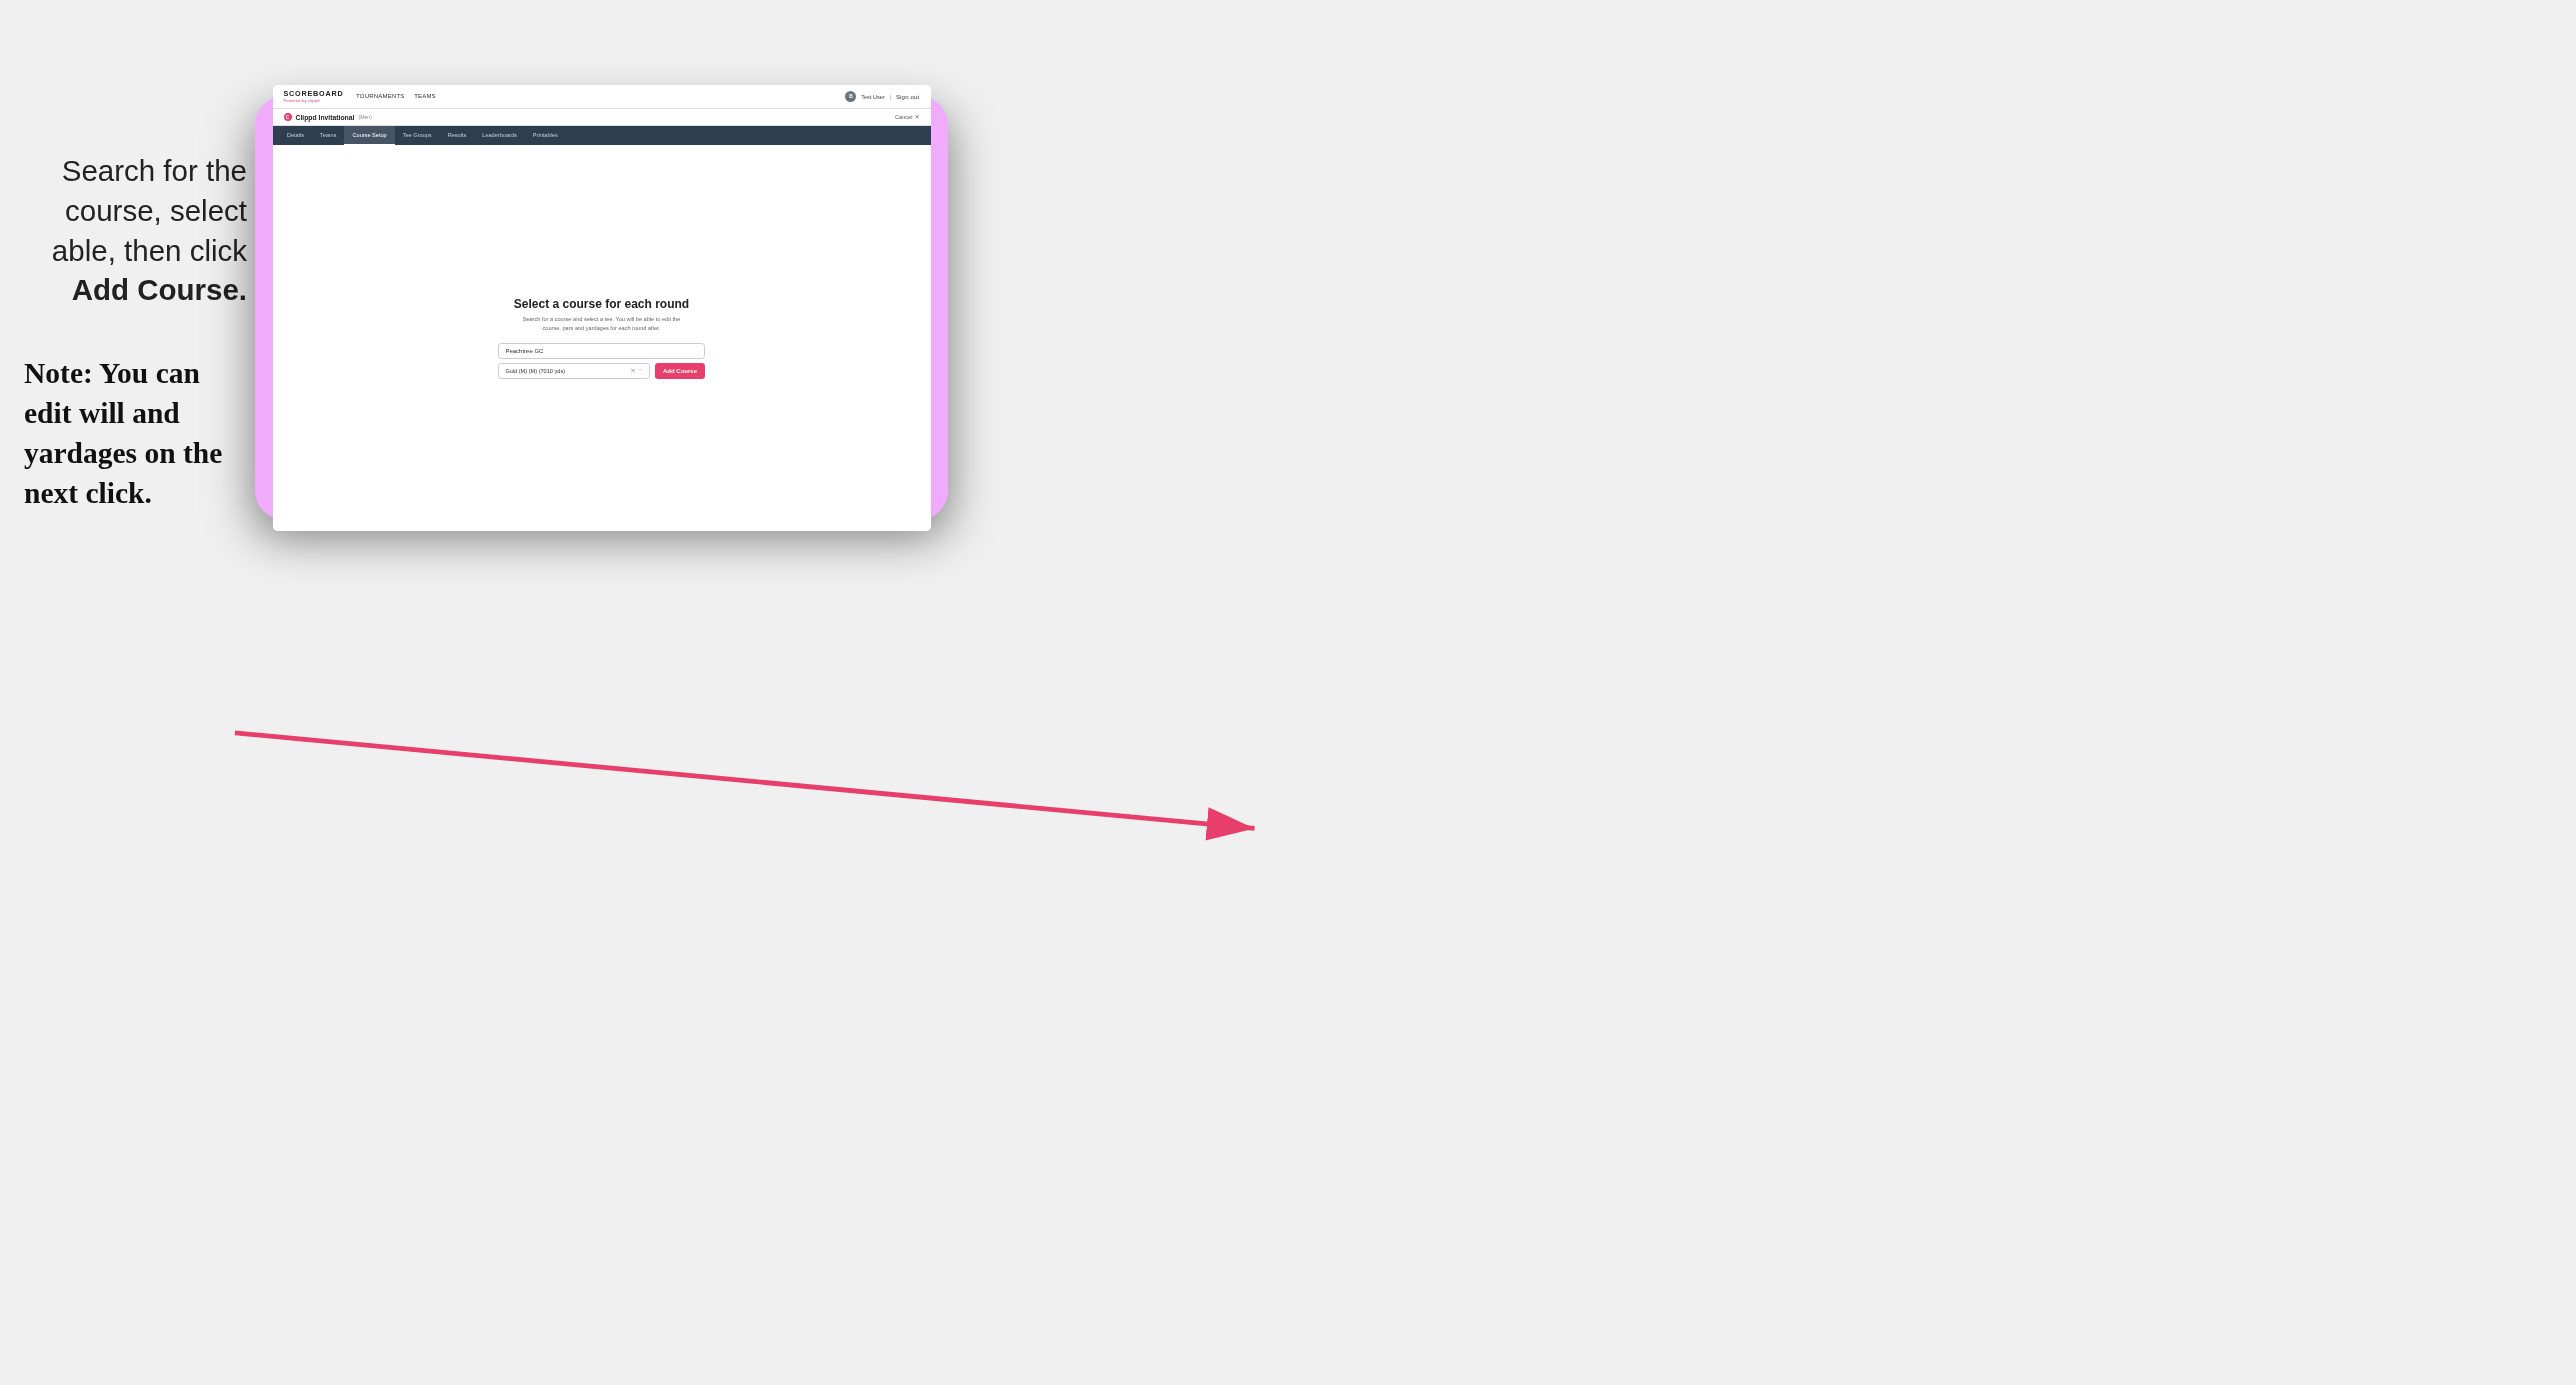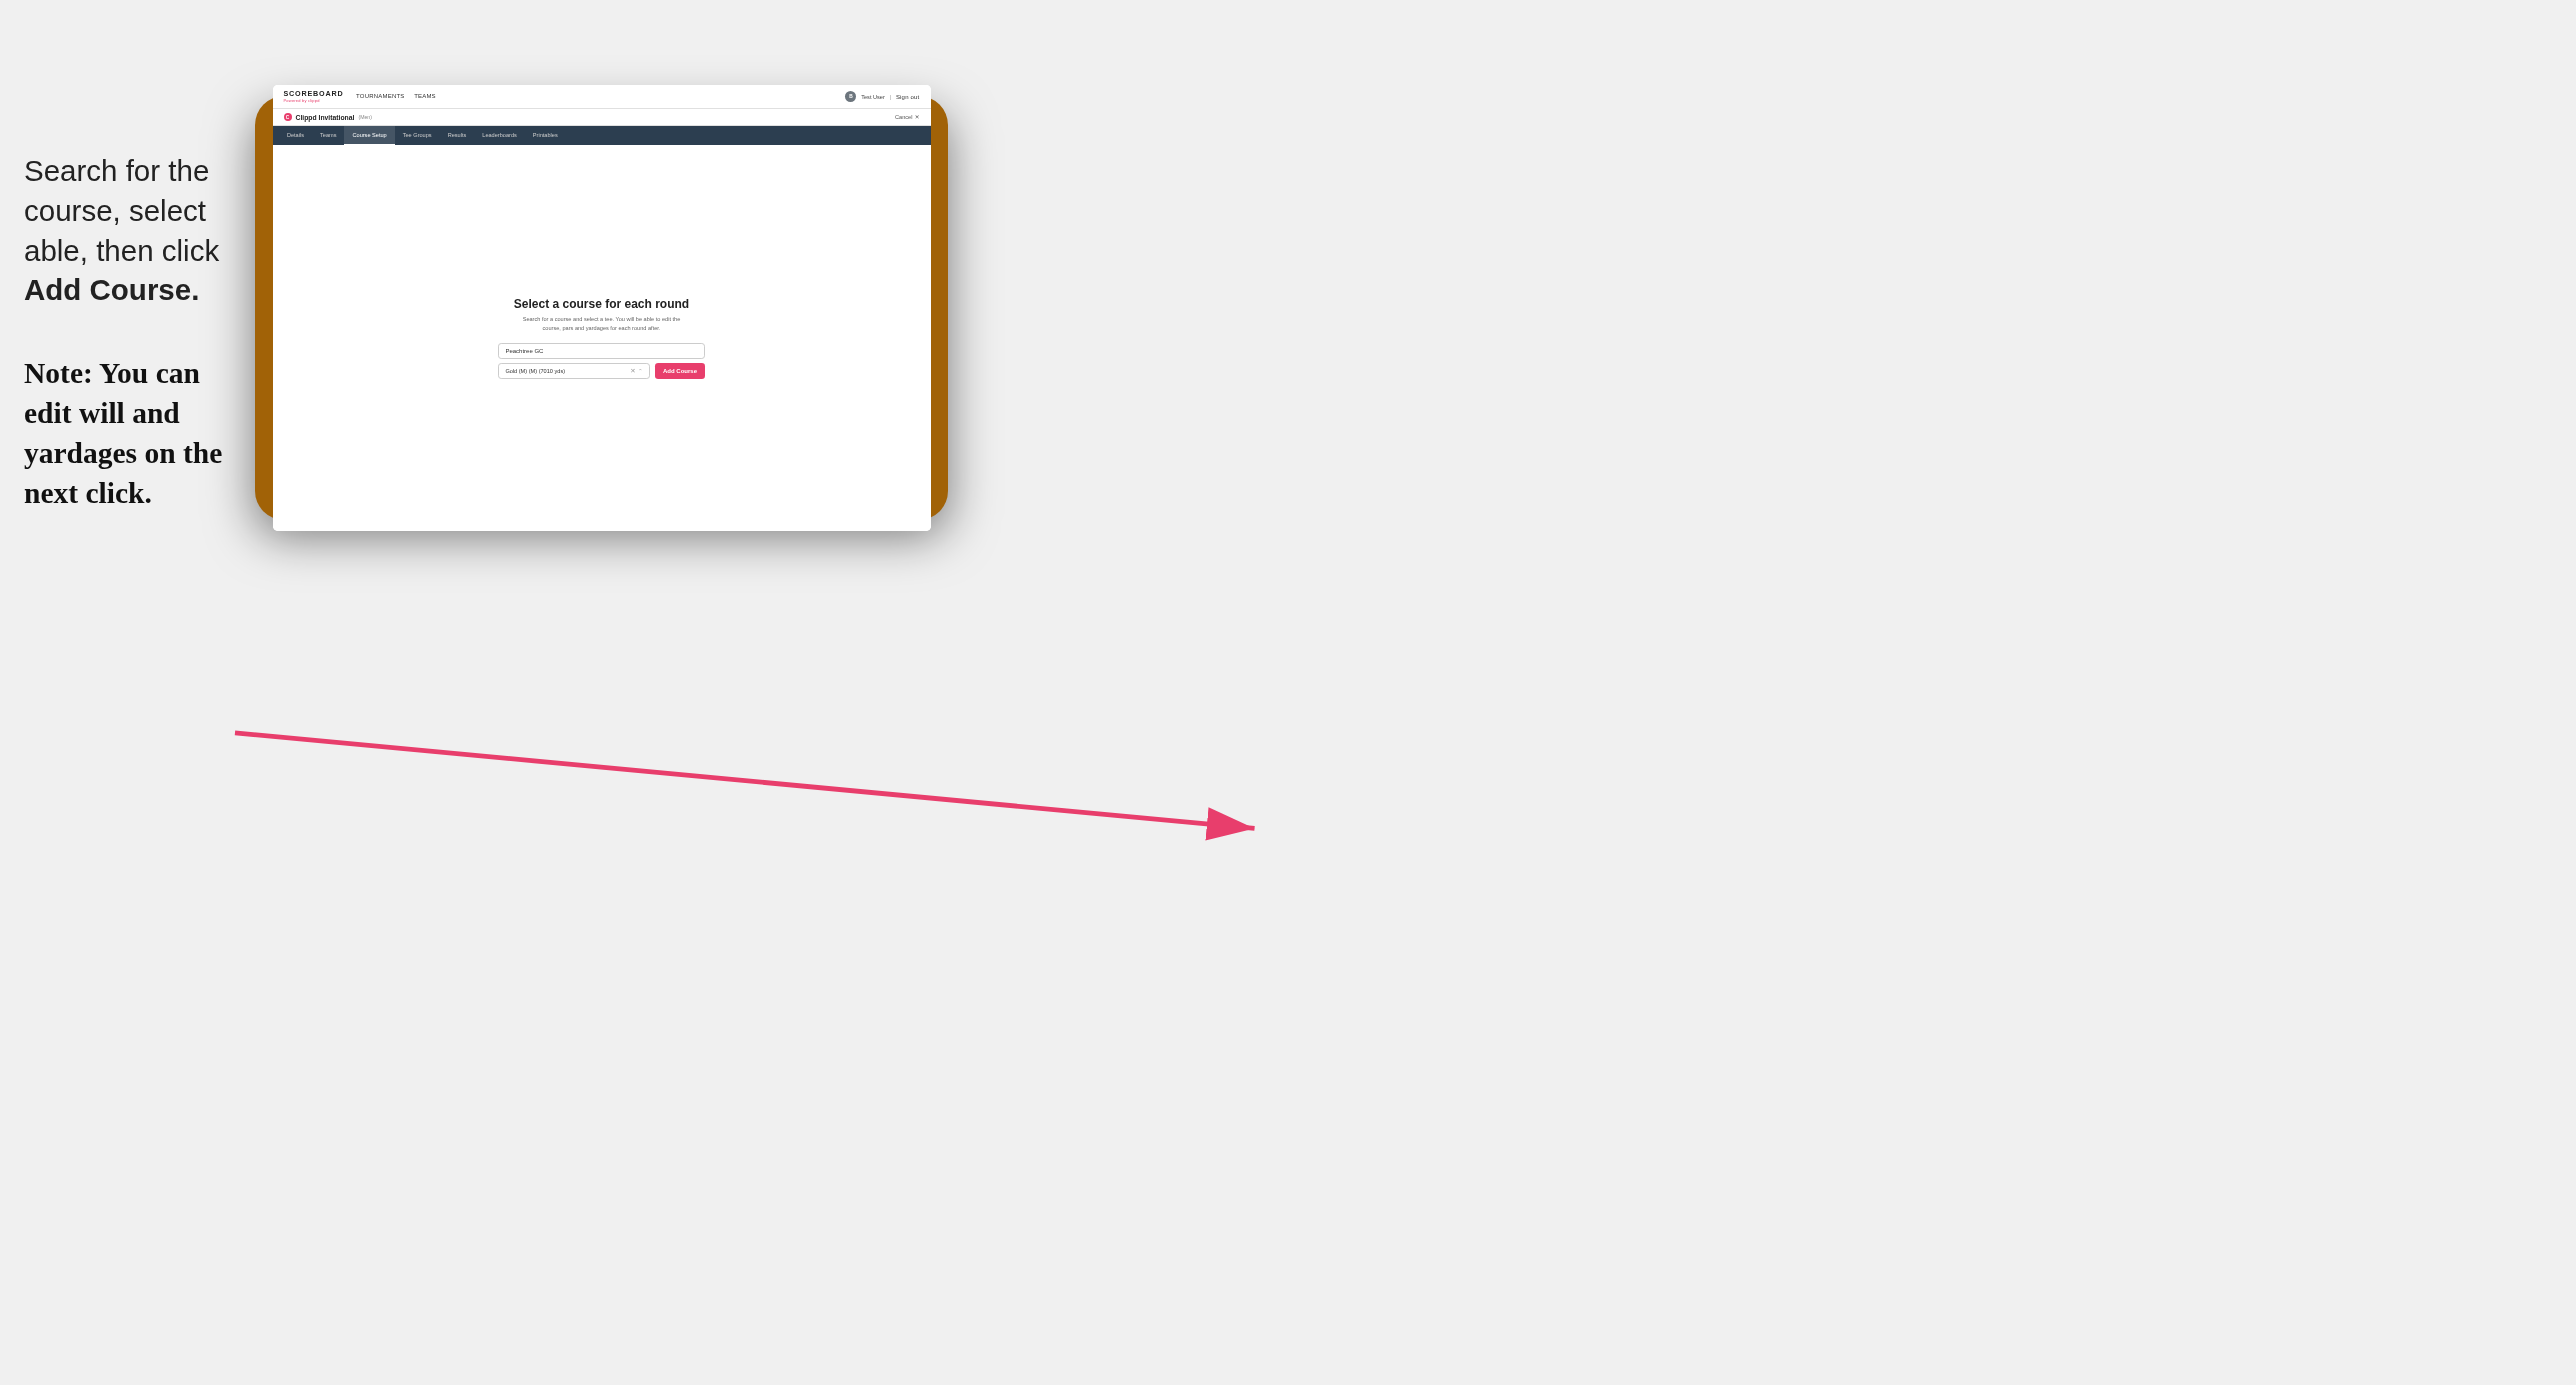--- a/index.html
+++ b/index.html
@@ -12,21 +12,21 @@
       position: relative;
     }
 
     
     .tablet-shell {
       position: absolute;
       left: 255px;
       top: 96px;
       width: 693px;
       height: 424px;
-      background: #a16207;
+      background: #f0abfc;
       border-radius: 29px;
       box-shadow: 0 16px 48px rgba(0,0,0,0.5);
       display: flex;
       align-items: center;
       justify-content: center;
     }
     .tablet-screen {
       width: 658px;
       height: 446px;
       background: #fff;
@@ -265,20 +265,21 @@
     .left-annotation {
       position: absolute;
       left: 24px;
       top: 151px;
       width: 223px;
     }
     .annot-line {
       font-size: 29.5px;
       color: #222;
       line-height: 1.35;
+      text-align: right;
     }
     .annot-bold {
       font-weight: 900;
     }
     .annot-note {
       margin-top: 44px;
       font-size: 29.5px;
       font-weight: 900;
       color: #111;
       line-height: 1.35;

